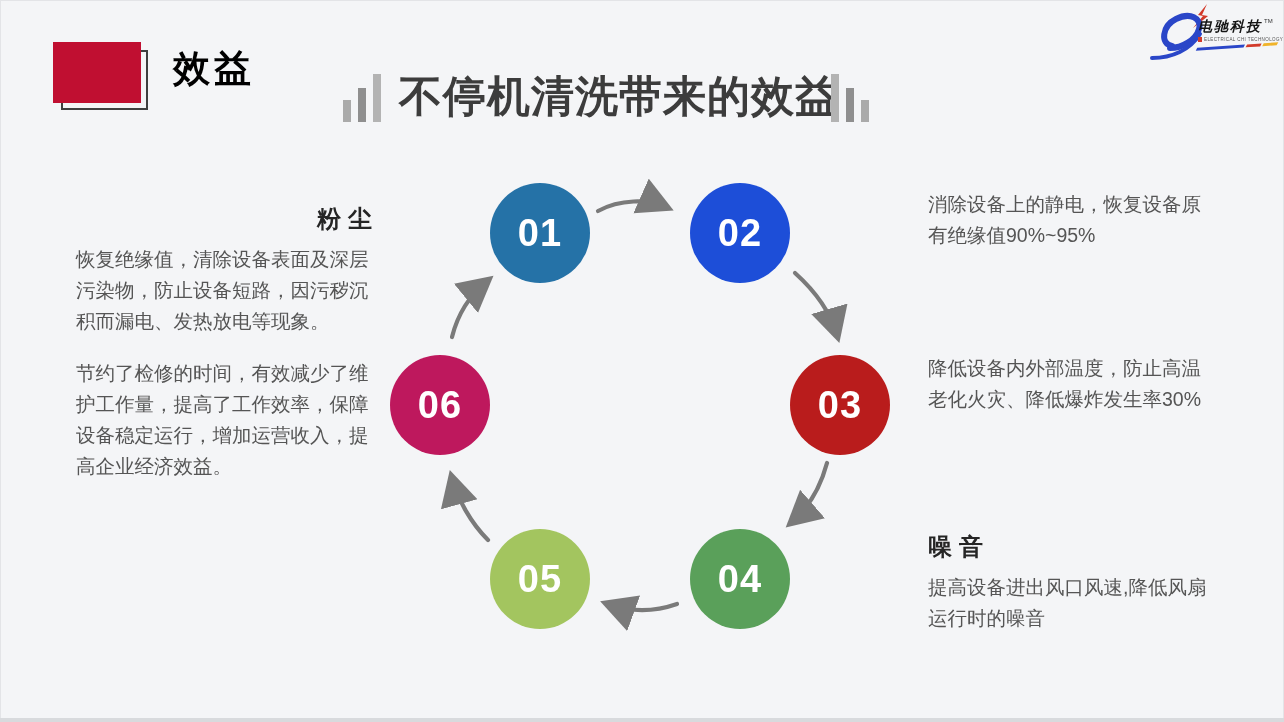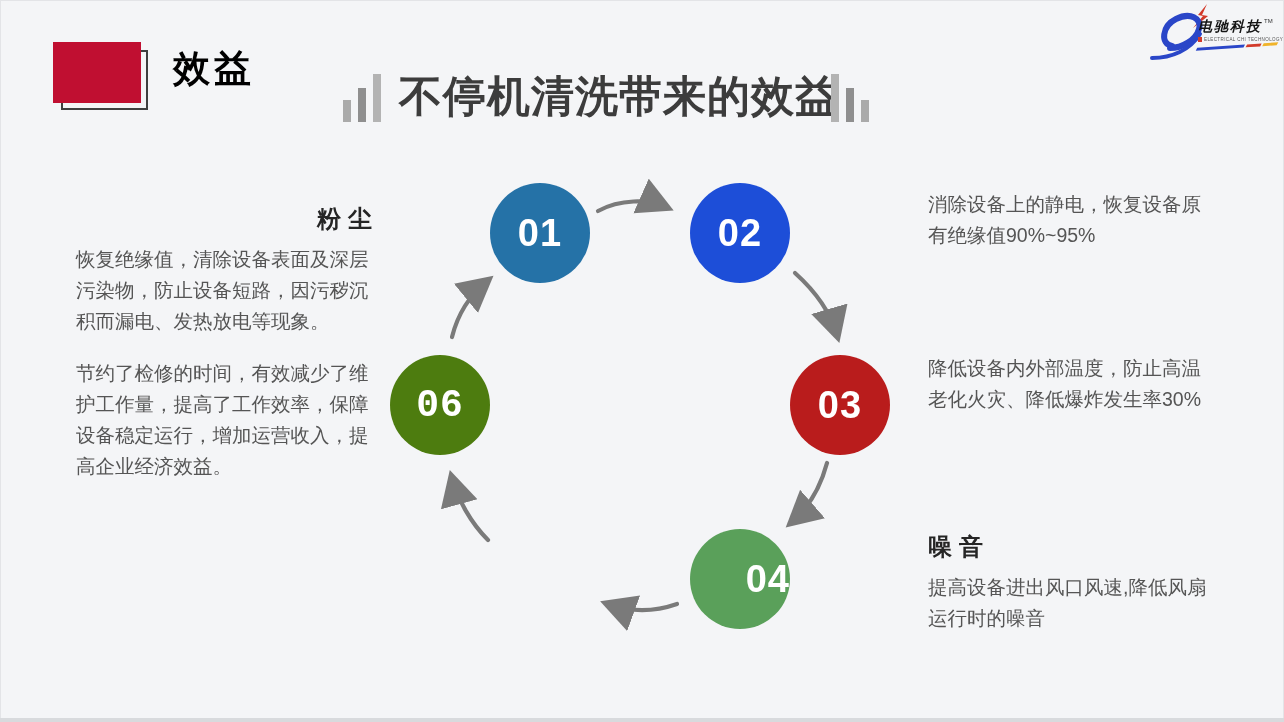--- a/index.html
+++ b/index.html
@@ -48,21 +48,21 @@
   .benefit.right { left:928px; width:285px; }
   .benefit.pos-l1 { top:180px; } .benefit.pos-l2 { top:349px; } .benefit.pos-l3 { top:515px; }
   .benefit.pos-r1 { top:180px; } .benefit.pos-r2 { top:344px; } .benefit.pos-r3 { top:508px; }
 
   
   .circle { position:absolute; width:100px; height:100px; border-radius:50%; display:flex; align-items:center; justify-content:center; }
   .circle .num { color:#ffffff; font-size:38px; font-weight:700; letter-spacing:1px; }
   .pos1 { left:490px; top:183px; }
   .pos2 { left:690px; top:183px; }
   .pos3 { left:790px; top:355px; }
-  .pos4 { left:690px; top:529px;justify-content:flex-end; }
+  .pos4 { left:690px; top:529px; }
   .pos5 { left:490px; top:529px; }
   .pos6 { left:390px; top:355px; }
   svg.arrows { position:absolute; left:0; top:0; pointer-events:none; }
   .arrow { stroke:#7a7a7a; stroke-width:4.2; fill:none; stroke-linecap:round; }
 </style>
 </head>
 <body>
 
 <div class="slide">
 
@@ -140,18 +140,21 @@
   </div>
   <div class="circle pos2" style="background-color: #1d4ed8;">
     <span class="num">02</span>
   </div>
   <div class="circle pos3" style="background-color: #b91c1c; align-items: center;">
     <span class="num">03</span>
   </div>
   <div class="circle pos4" style="background-color: rgb(90, 160, 90);">
     <span class="num">04</span>
   </div>
-  <div class="circle pos6" style="background-color: #4d7c0f; font-family: Liberation Mono, monospace;">
+  <div class="circle pos5" style="background-color: rgb(163, 197, 95);">
+    <span class="num">05</span>
+  </div>
+  <div class="circle pos6" style="background-color: #be185d;">
     <span class="num">06</span>
   </div>
 
   <div class="bottom-edge"></div>
 </div>
 
 </body></html>

